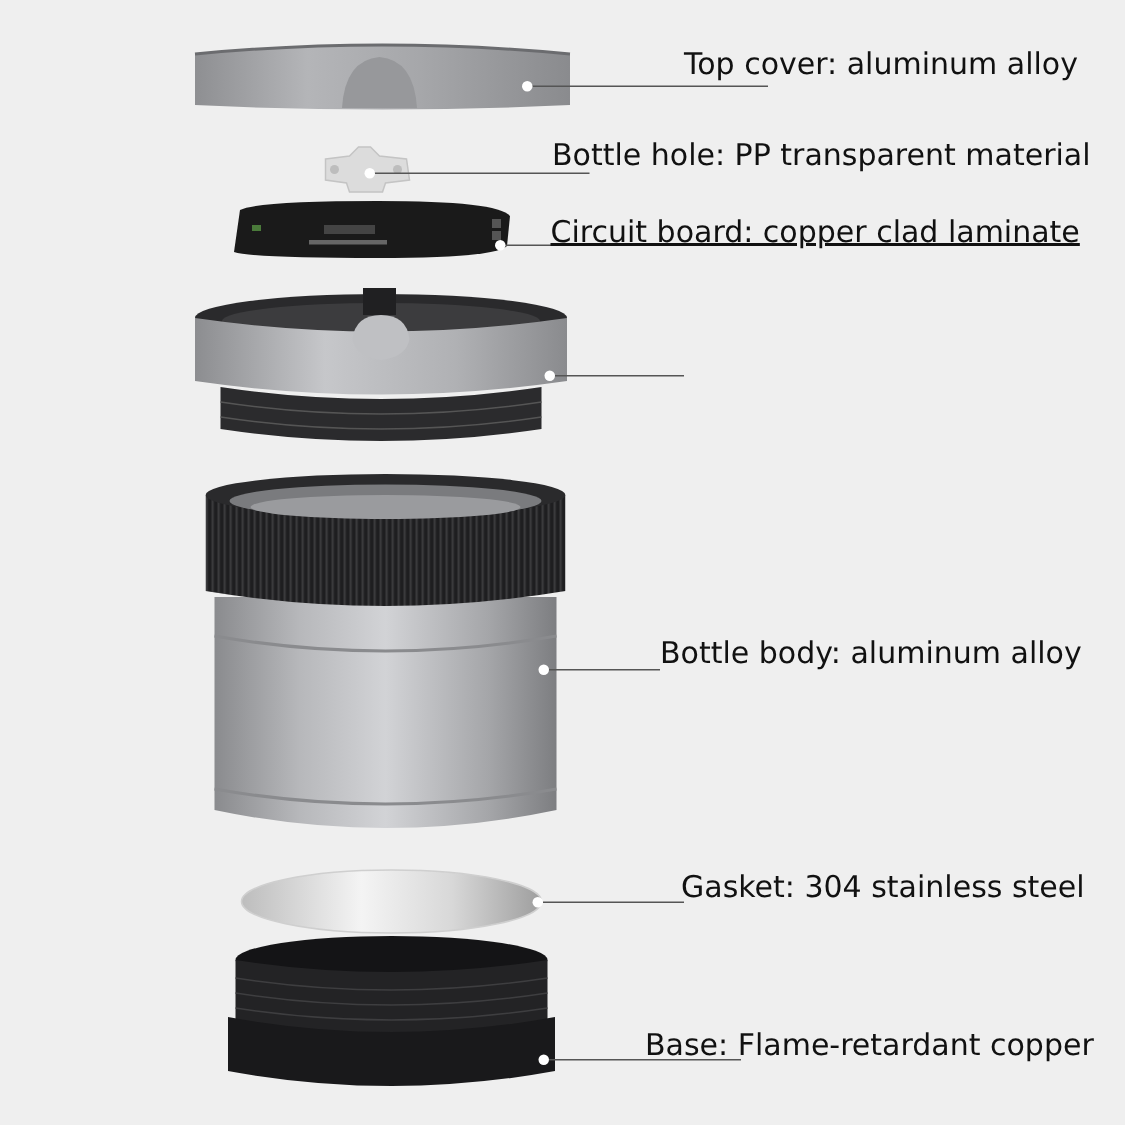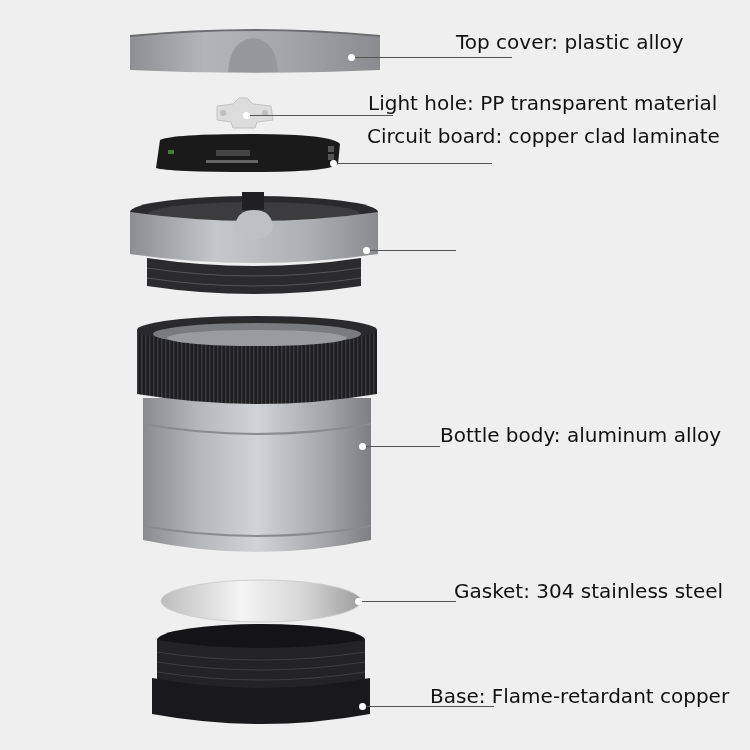--- a/index.html
+++ b/index.html
@@ -24,46 +24,46 @@
           <stop offset="1" stop-color="#8a8b8e"></stop>
       </linearGradient>
     </defs>
     <path d="M2,14 Q127,2 252,14 L252,48 Q127,54 2,48 Z" fill="url(#tcg)"></path>
     <path d="M2,14 Q127,2 252,14" stroke="#6b6c6f" stroke-width="2" fill="none"></path>
     <path d="M100,50 Q102,18 125,16 Q148,18 150,50 Z" fill="#97989b"></path>
   </svg>
 </div>
 <div class="leader" style="left:352px;top:57px;width:160px;"></div>
 <div class="dot" style="left:348px;top:54px;"></div>
-<div class="label" style="left:456px;top:28px;">Top cover: plastic alloy</div>
+<div class="label" style="left:456px;top:28px;">Top cover: aluminum alloy</div>
 
 <div class="part" style="left:213px;top:96px;">
   <svg width="64" height="34">
     <path d="M4,10 L20,8 L26,2 L34,2 L40,8 L58,10 L60,24 L44,26 L42,32 L20,32 L18,26 L4,24 Z" fill="#dcdcdc" stroke="#c4c4c4"></path>
     <circle cx="10" cy="17" r="3" fill="#bdbdbd"></circle>
       <circle cx="52" cy="17" r="3" fill="#bdbdbd"></circle>
   </svg>
 </div>
 <div class="leader" style="left:247px;top:115px;width:146px;"></div>
 <div class="dot" style="left:243px;top:112px;"></div>
-<div class="label" style="left:368px;top:89px;">Light hole: PP transparent material</div>
+<div class="label" style="left:368px;top:89px;">Bottle hole: PP transparent material</div>
 
 <div class="part" style="left:152px;top:134px;">
   <svg width="190" height="40">
     <path d="M8,6 Q20,0 100,0 Q180,0 188,10 L186,30 Q178,38 100,38 Q16,38 4,34 Z" fill="#1a1a1a"></path>
     <rect x="64" y="16" width="34" height="6" fill="#444"></rect>
     <rect x="54" y="26" width="52" height="3" fill="#666"></rect>
     <rect x="176" y="12" width="6" height="6" fill="#555"></rect>
       <rect x="176" y="20" width="6" height="6" fill="#555"></rect>
     <rect x="16" y="16" width="6" height="4" fill="#4a7a3a"></rect>
   </svg>
 </div>
 <div class="leader" style="left:334px;top:163px;width:158px;"></div>
 <div class="dot" style="left:330px;top:160px;"></div>
-<div class="label" style="left:367px;top:122px;">Circuit board: copper clad laminate</div>
+<div class="label" style="left:367px;top:140px;text-decoration:underline;">Circuit board: copper clad laminate</div>
 
 <div class="part" style="left:127px;top:192px;">
   <svg width="254" height="110">
     <defs>
       <linearGradient id="sog" x1="0" y1="0" x2="1" y2="0">
         <stop offset="0" stop-color="#8c8d90"></stop>
           <stop offset="0.35" stop-color="#c6c7ca"></stop>
         <stop offset="0.7" stop-color="#b0b1b4"></stop>
           <stop offset="1" stop-color="#8a8b8e"></stop>
       </linearGradient>

